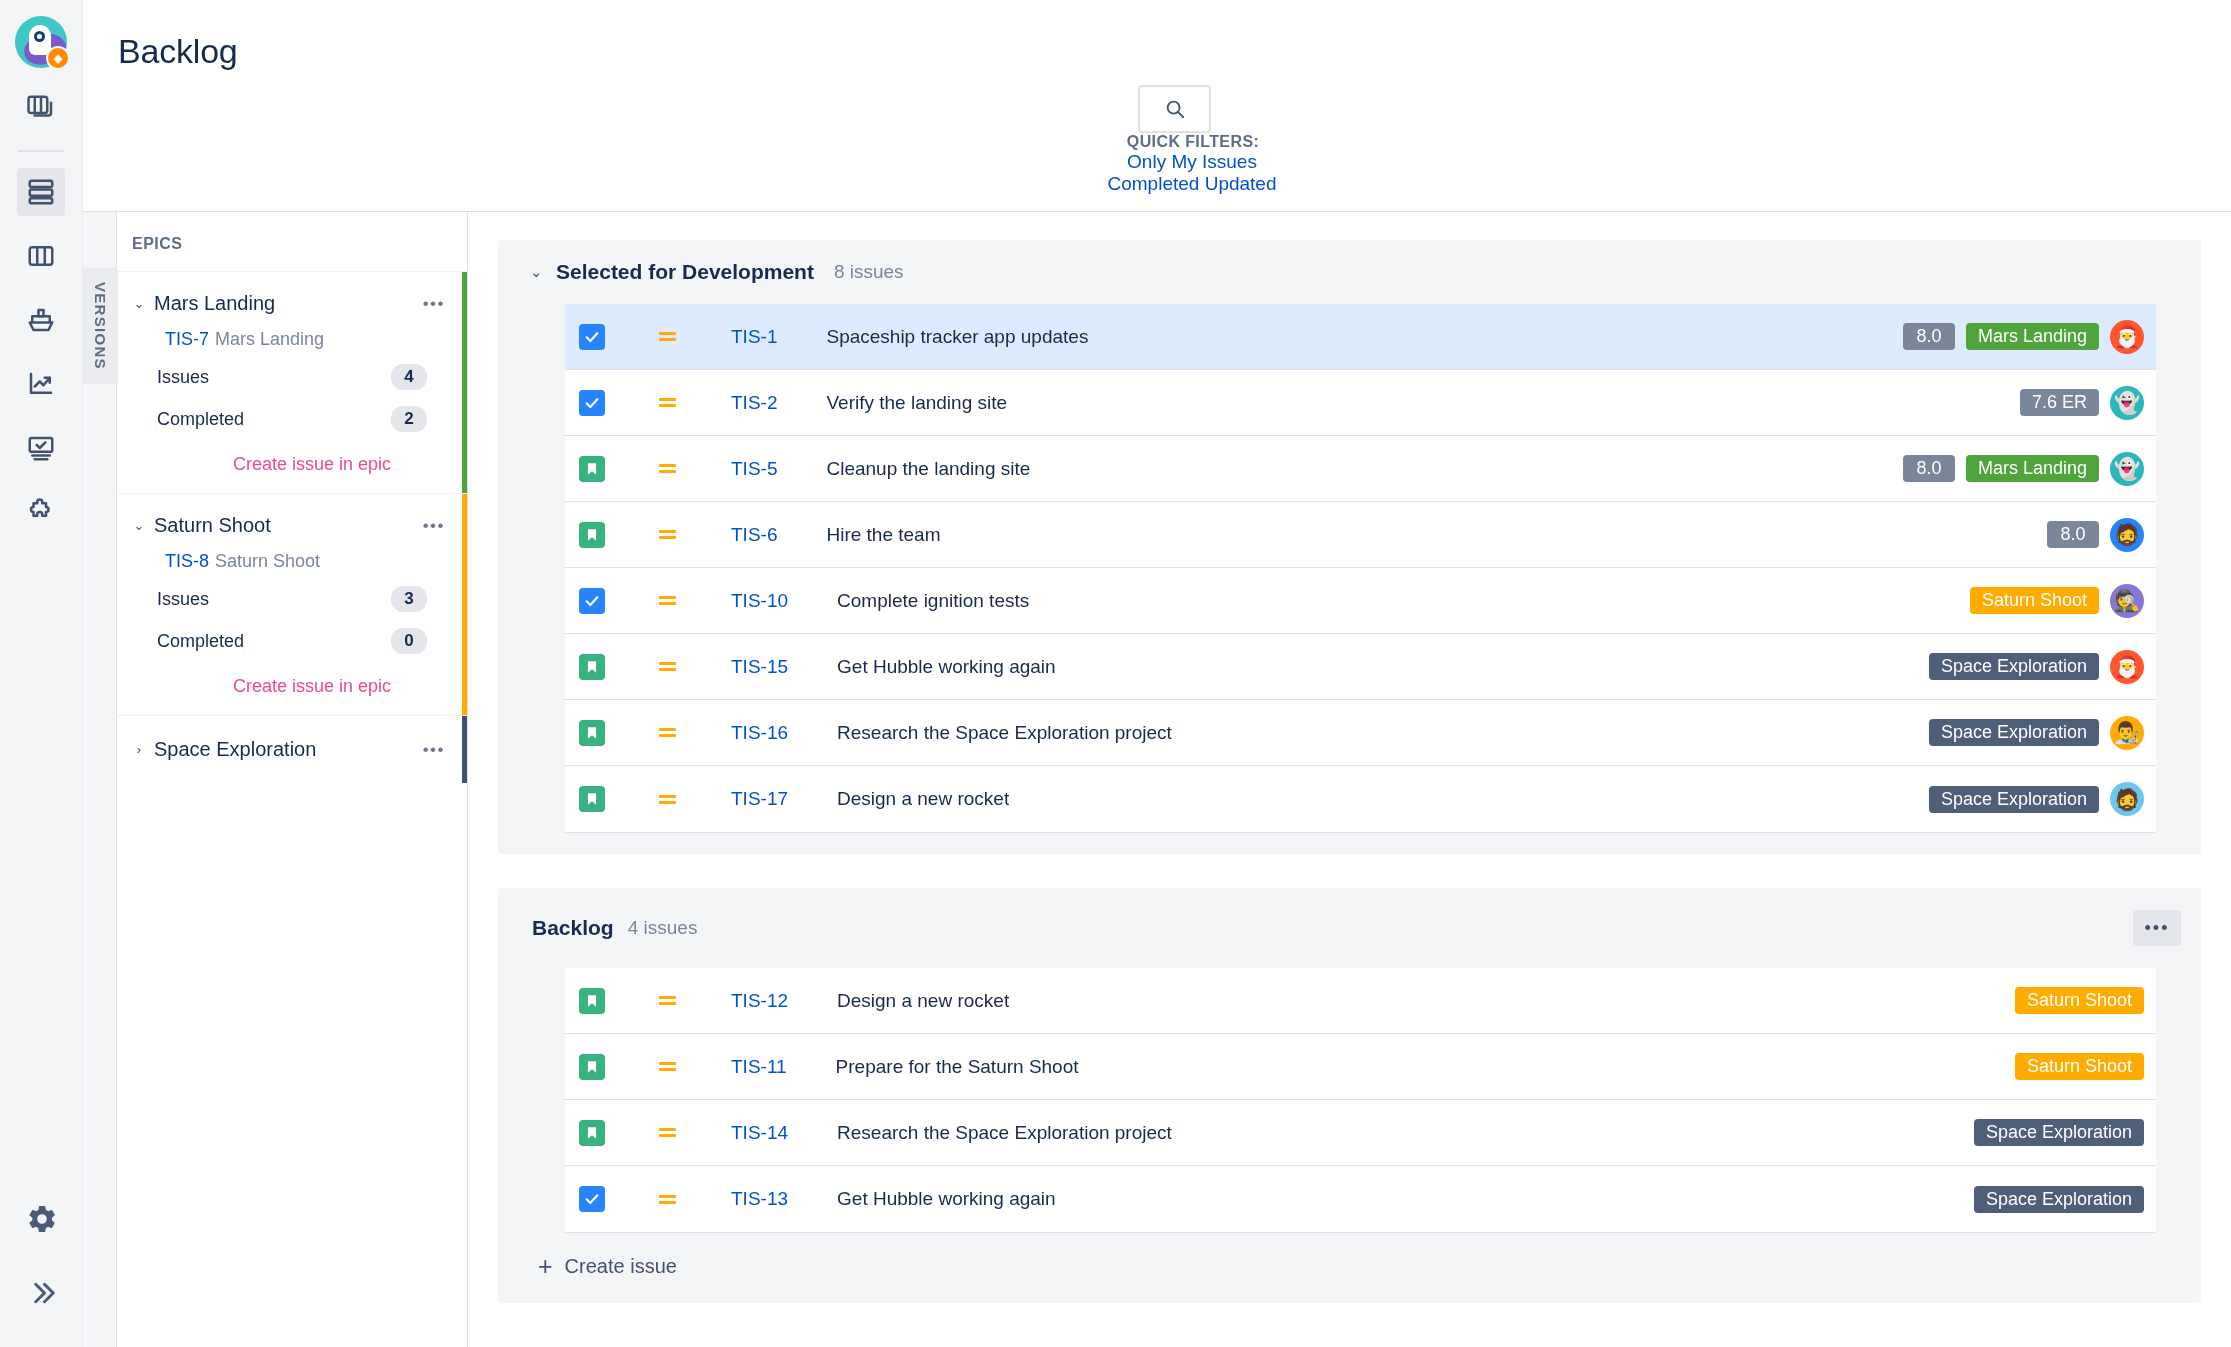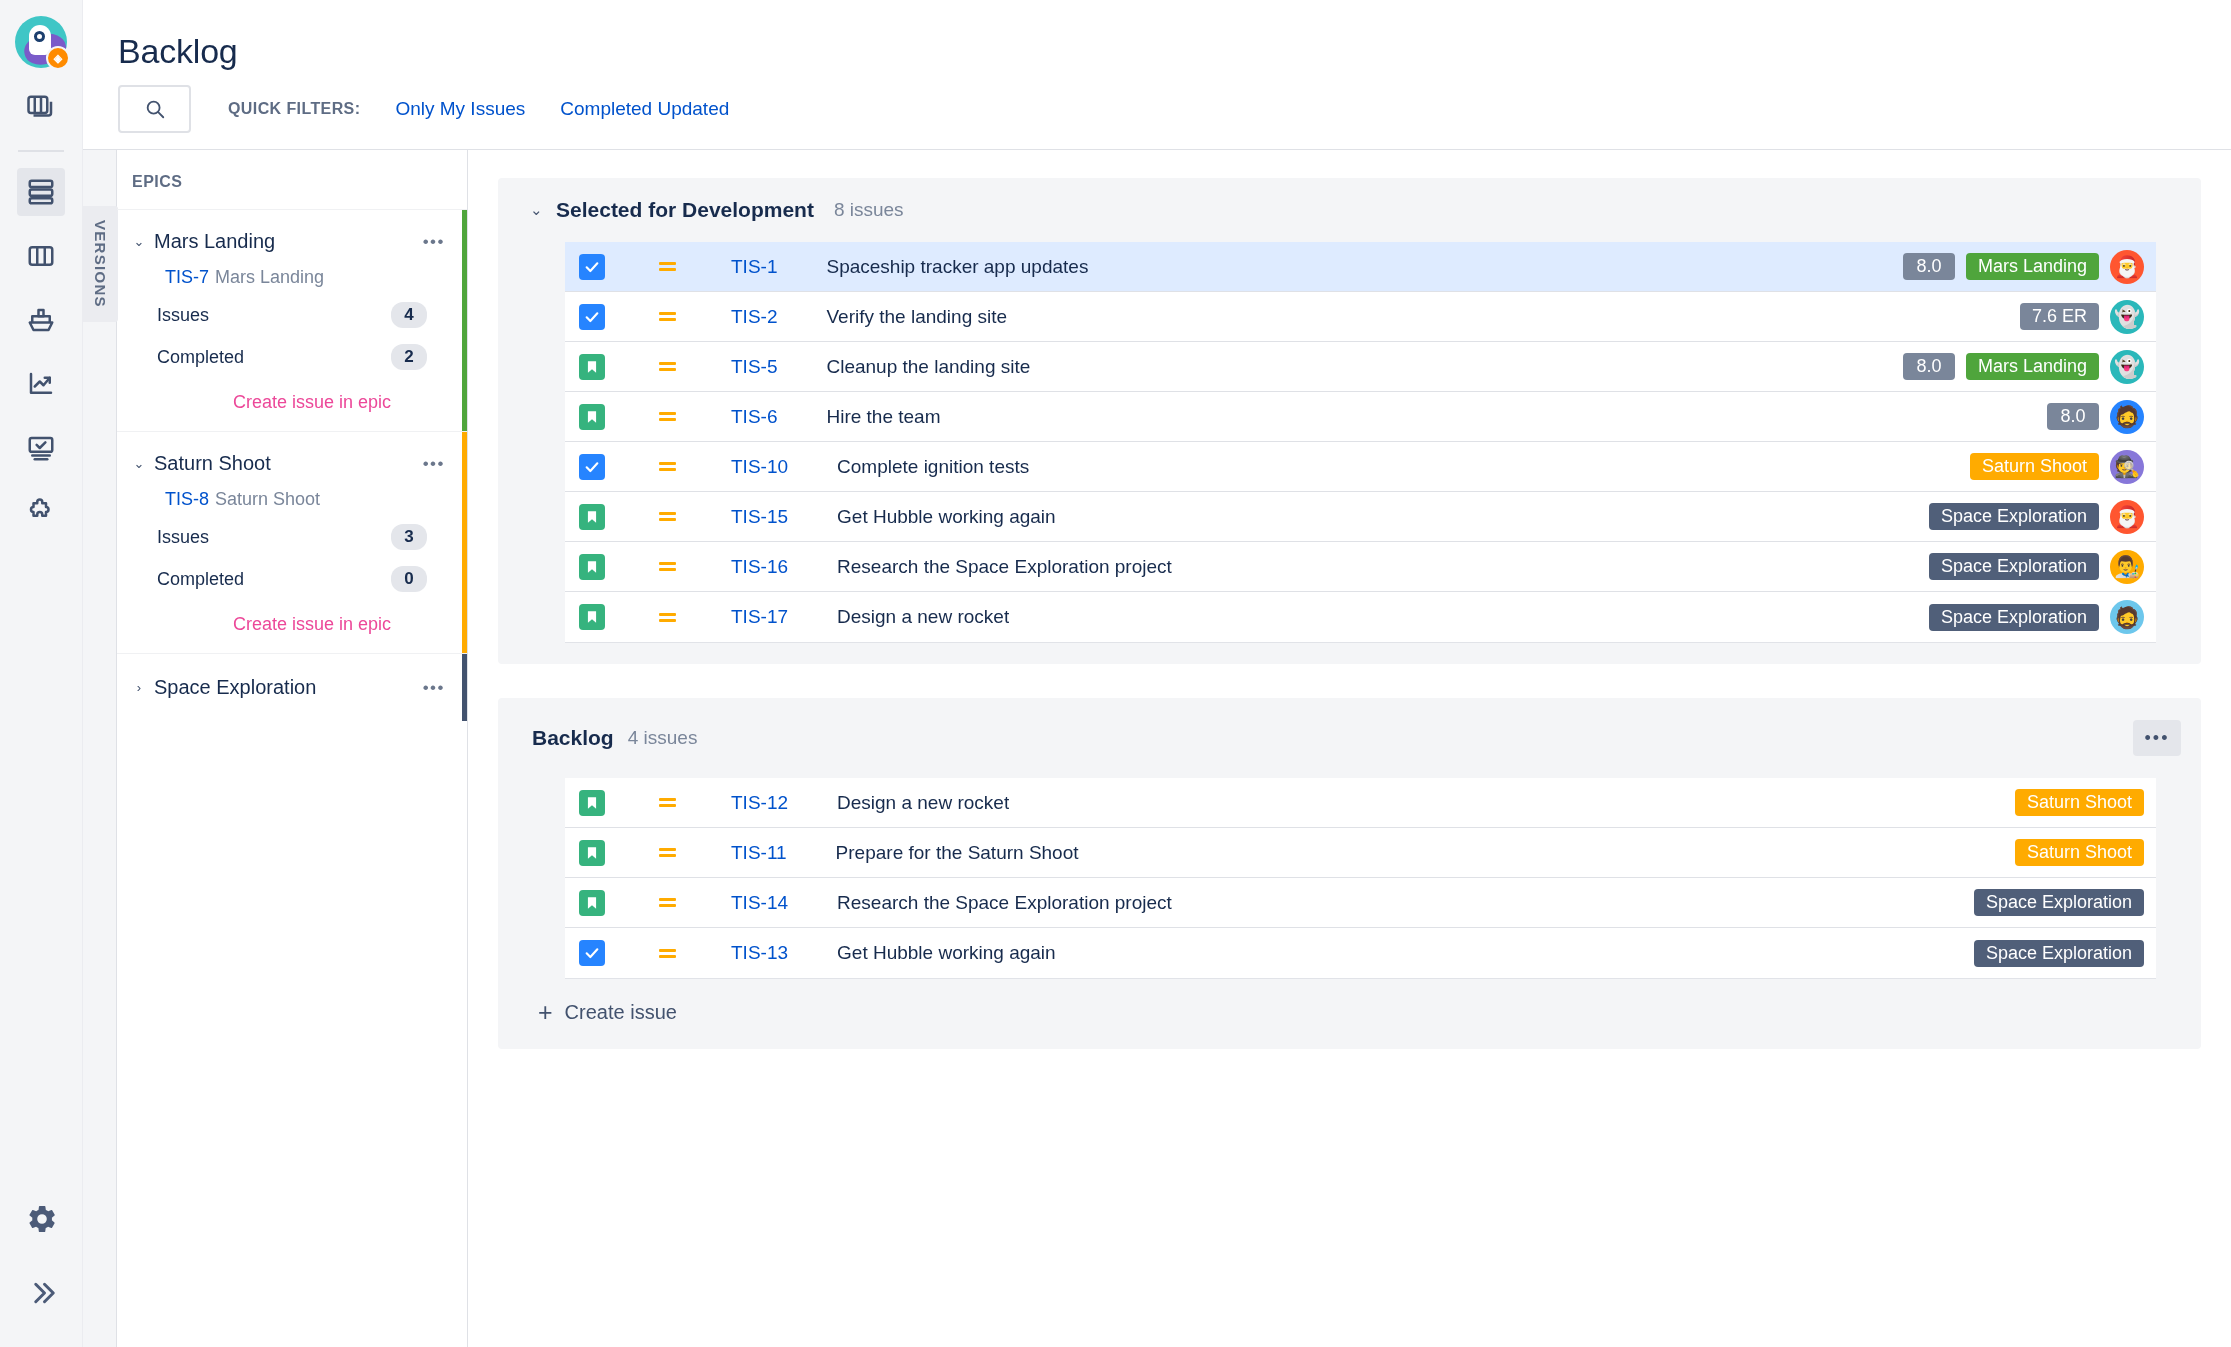--- a/index.html
+++ b/index.html
@@ -68,20 +68,21 @@
   .breadcrumb {
     font-size: 17px; color: #7A869A; letter-spacing: .1px;
   }
   .page-title {
     font-size: 34px; font-weight: 500; color: #172B4D;
     margin-top: 10px; letter-spacing: -.2px;
   }
   .filterbar {
     display: flex; align-items: center; gap: 0;
     padding: 14px 0 16px 0;
+    flex-direction: column;
   }
   .search-box {
     width: 73px; height: 48px; border: 2px solid #DFE1E6;
     border-radius: 4px; display: flex; align-items: center;
     justify-content: center; background: #fff; cursor: text;
   }
   .qf-label {
     font-size: 16px; font-weight: bold; color: #5E6C84;
     letter-spacing: .4px; margin-left: 37px;
   }
@@ -167,21 +168,21 @@
   .sprint-count { font-size: 19px; color: #7A869A; margin-left: 20px; }
   .section-actions { margin-left: auto; }
   .more-btn {
     width: 48px; height: 36px; border-radius: 4px; background: #E4E6EB;
     display: flex; align-items: center; justify-content: center;
     color: #42526E; letter-spacing: 2px; font-size: 18px; cursor: pointer;
   }
 
   .issue-list { margin: 0 25px 0 47px; }
   .issue-row {
-    display: flex; align-items: center; height: 50px;
+    display: flex; align-items: center; height: 66px;
     background: #fff; border-bottom: 1px solid #DFE1E6;
     box-shadow: 0 1px 0 rgba(9,30,66,.08);
     padding: 0 12px 0 14px; cursor: pointer; gap: 40px;
   }
   .issue-row:last-child { border-bottom: none; }
   .issue-row.selected { background: #DEEBFF; }
 
   .type-icon {
     width: 26px; height: 26px; border-radius: 4px; flex: 0 0 26px;
     display: flex; align-items: center; justify-content: center;

